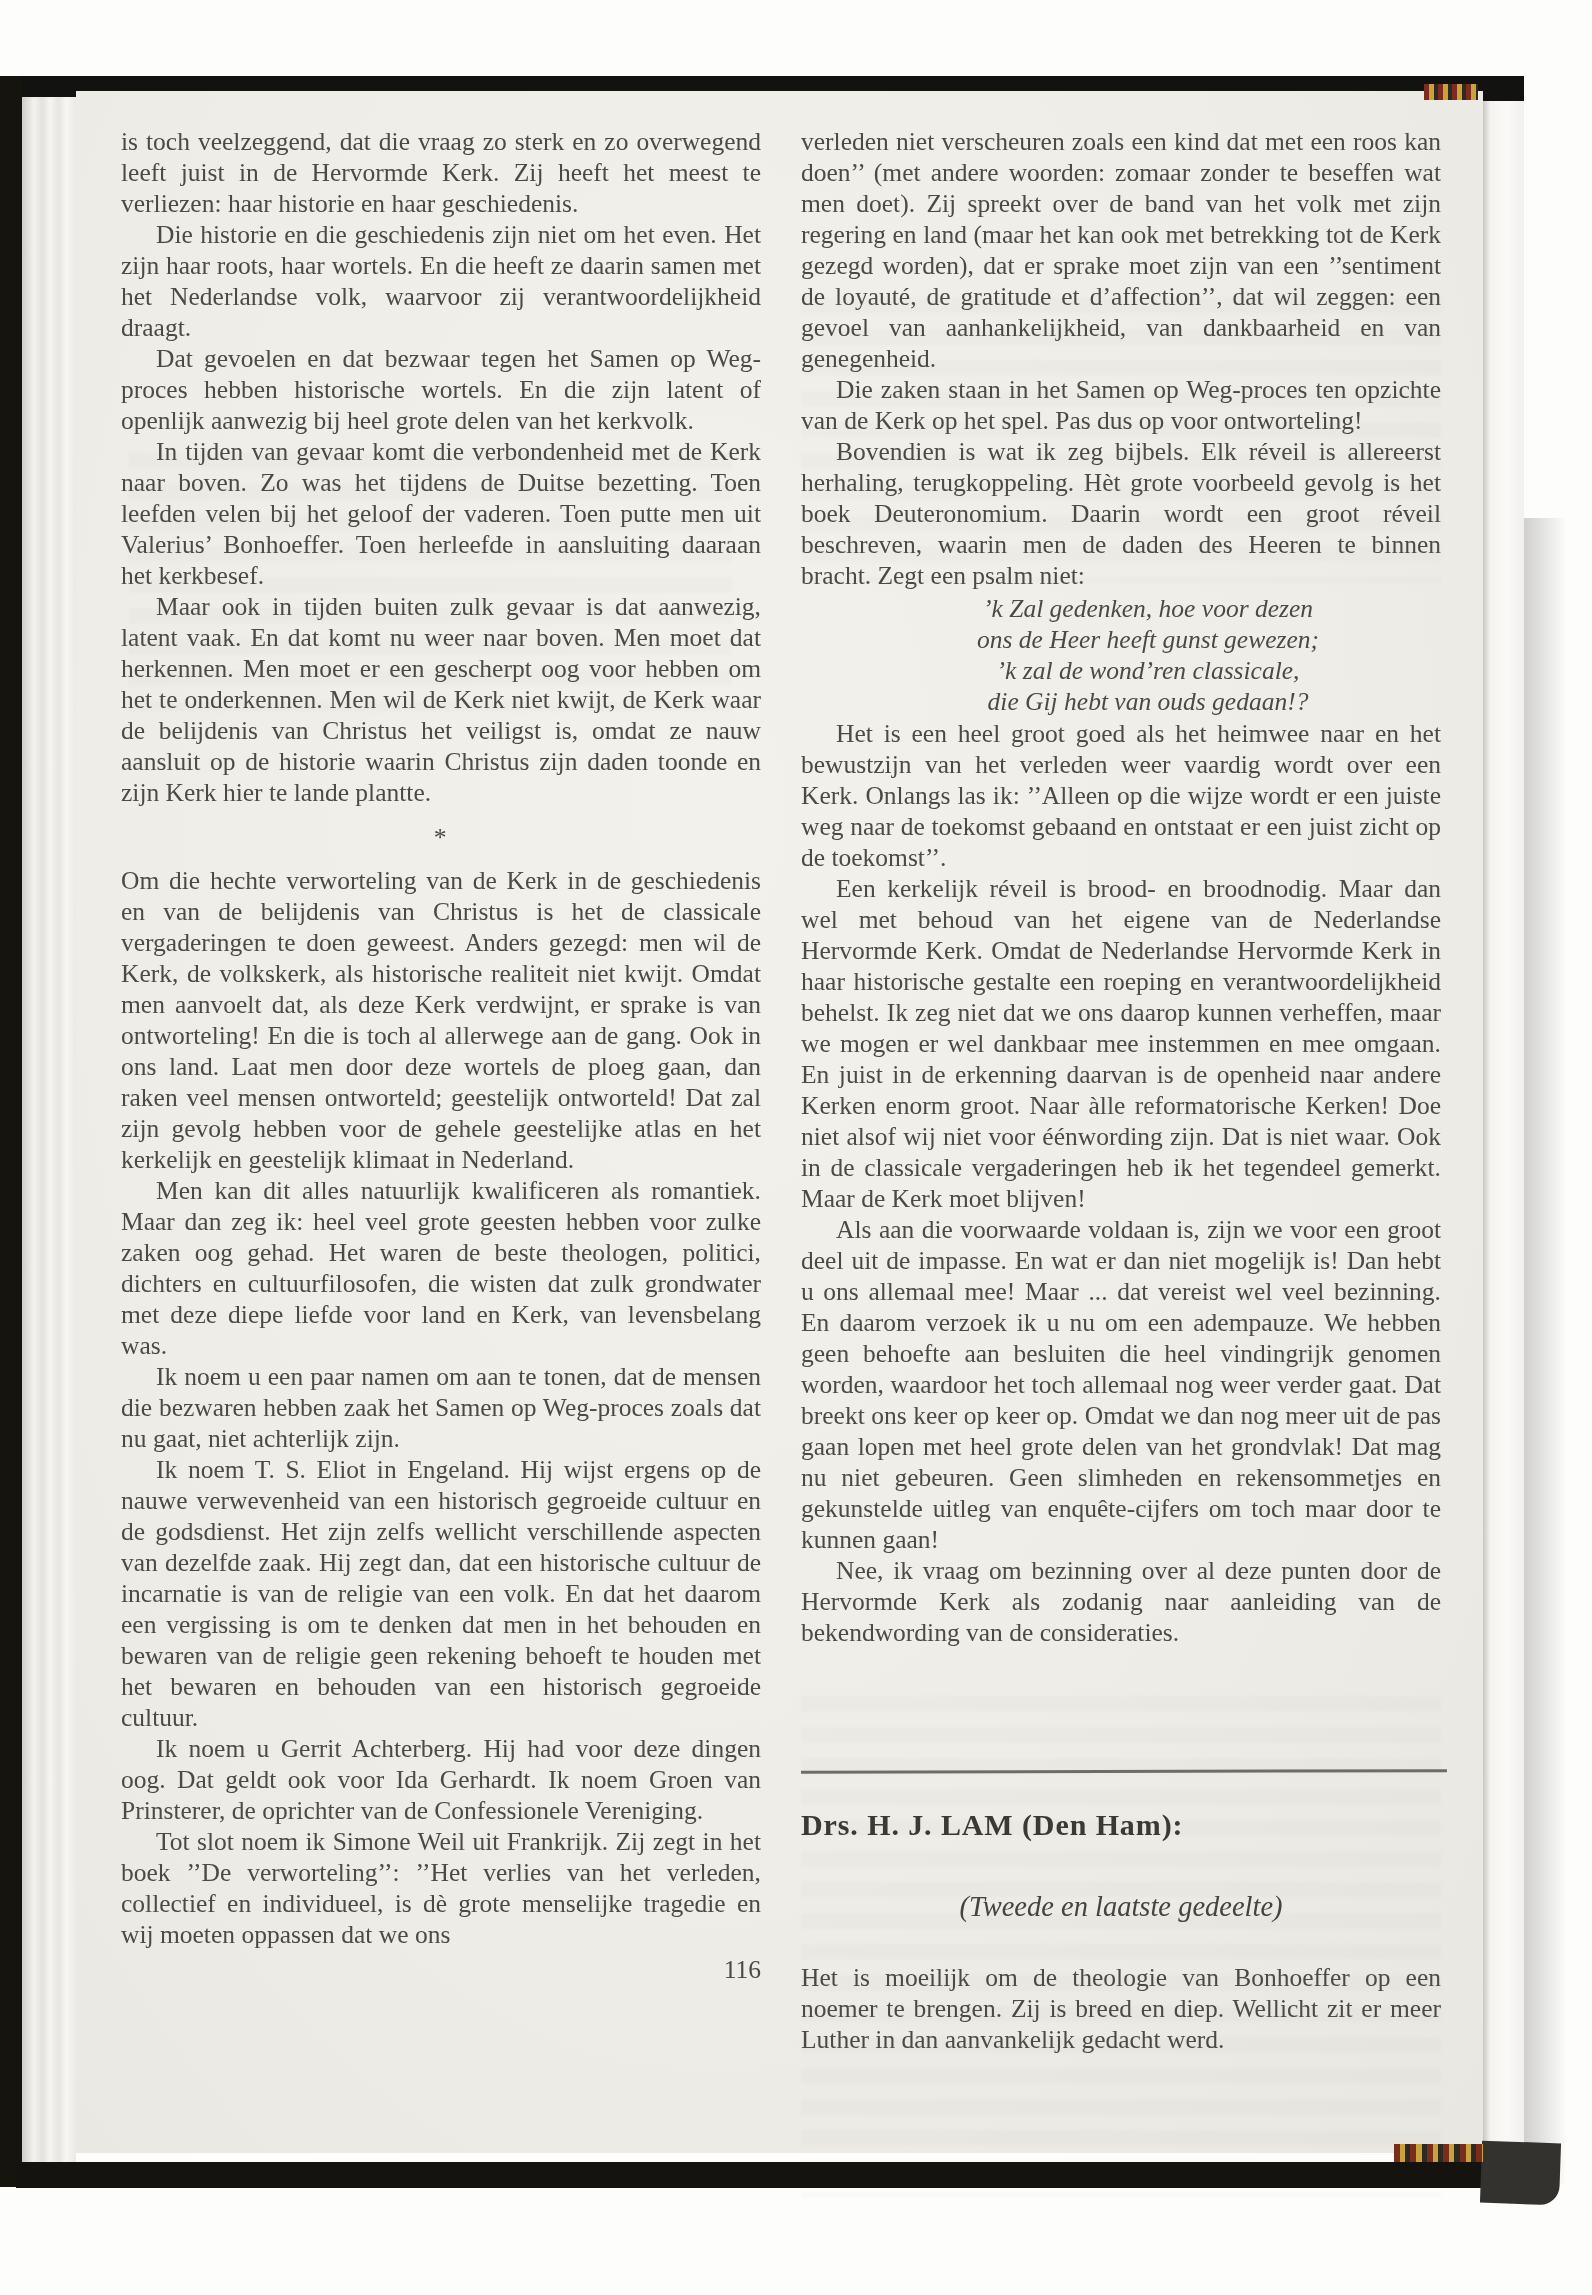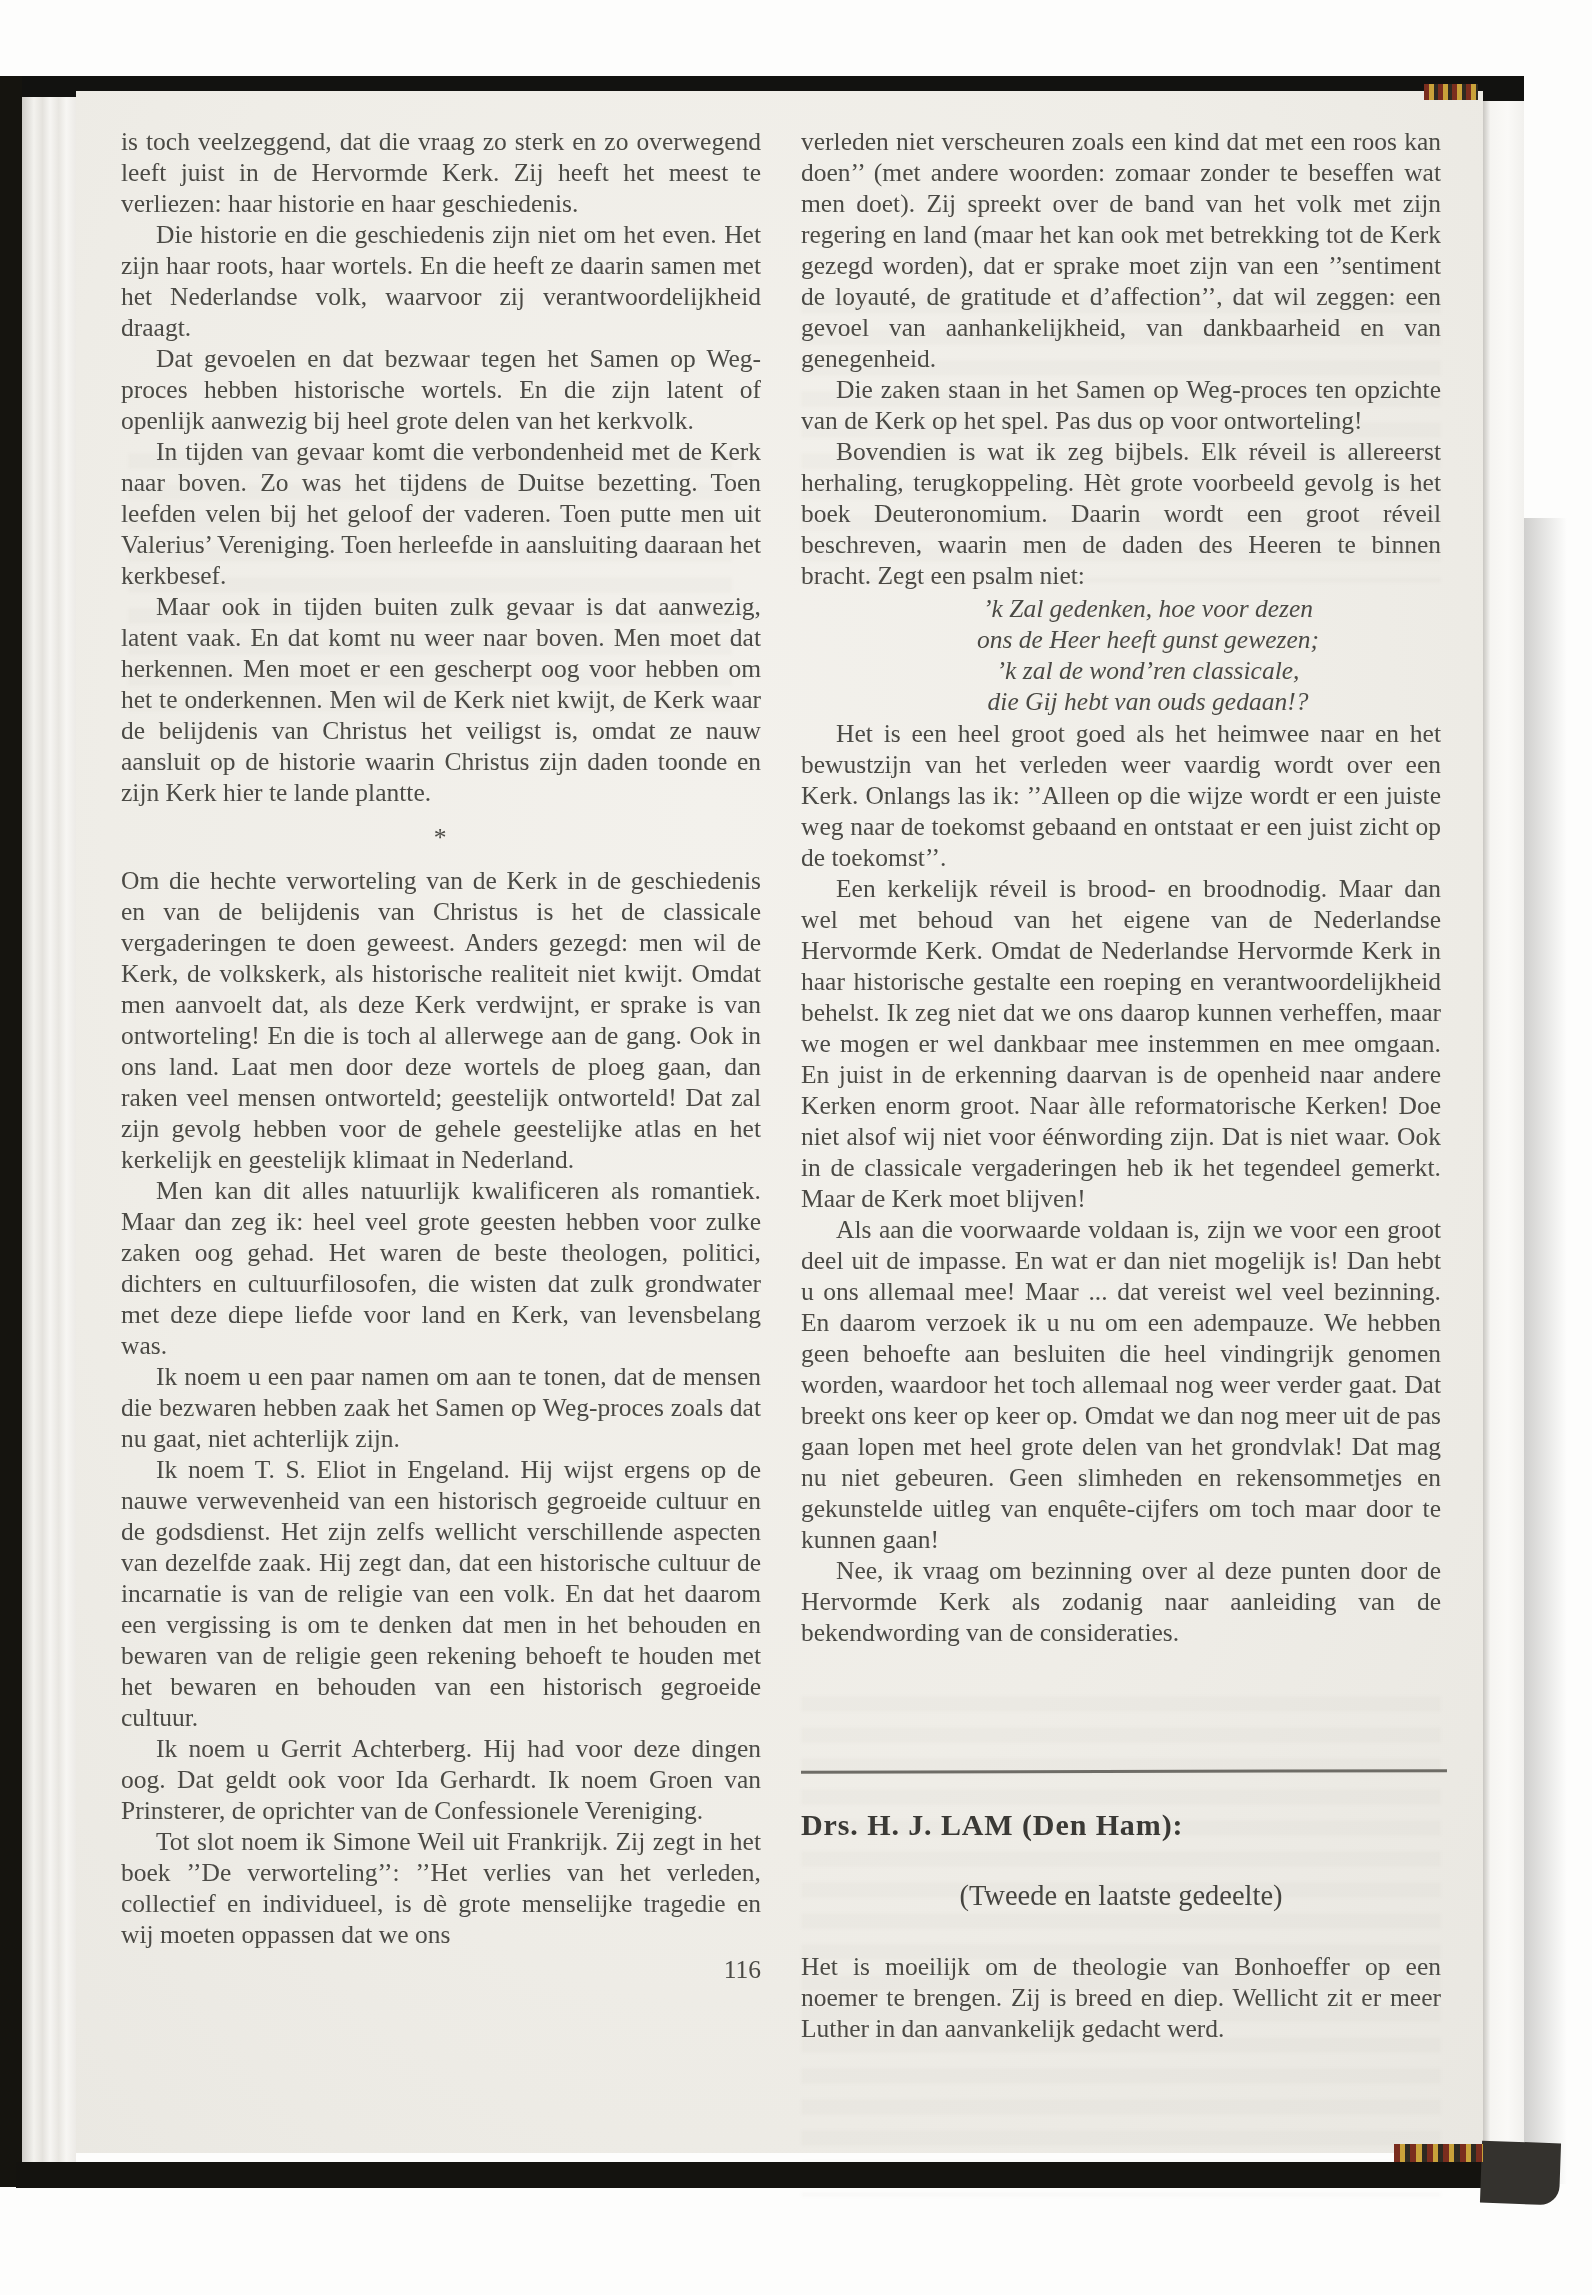--- a/index.html
+++ b/index.html
@@ -46,40 +46,40 @@
   .verse{font-style:italic;padding-left:54px;text-align:center;margin:1.7px 0 1.7px 0;}
   .pagenum{margin-top:3.5px;text-align:right;}
 
   
   .section{position:absolute;left:0;top:1644px;width:640px;}
   .rule{height:2.6px;width:101%;background:#6e6c66;transform:rotate(-0.15deg);}
   .byline{margin-top:36px;font-weight:700;color:#3a3935;font-size:30px;letter-spacing:0.9px;}
   .title-wrap{margin-top:35px;width:640px;overflow:visible;white-space:nowrap;}
   .title{display:inline-block;font-weight:700;color:#33322e;font-size:53px;
          transform:scaleX(0.755);transform-origin:0 50%;letter-spacing:0.9px;}
-  .subtitle{margin-top:40px;text-align:center;font-size:28.5px;color:#45443f;}
+  .subtitle{margin-top:51px;text-align:center;font-size:28.5px;color:#45443f;font-style:italic;}
   .intro{margin-top:40px;}
 </style>
 </head>
 <body>
 
 <div class="scan-bg"></div>
 <div class="cover-top"></div>
 <div class="cover-left"></div>
 <div class="page-stack"></div>
 <div class="page">
   <div class="ghost g1"></div>
   <div class="ghost g2"></div>
   <div class="ghost g3"></div>
 
   <div class="col col-left">
       <p class="para"><span>is toch veelzeggend, dat die vraag zo sterk en zo overwegend leeft juist in de Hervormde Kerk. Zij heeft het meest te verliezen: haar historie en haar geschiedenis.</span></p>
       <p class="para indent"><span>Die historie en die geschiedenis zijn niet om het even. Het zijn haar </span><span class="it">roots</span><span>, haar wortels. En die heeft ze daarin samen met het Nederlandse volk, waarvoor zij verantwoordelijkheid draagt.</span></p>
       <p class="para indent"><span>Dat gevoelen en dat bezwaar tegen het Samen op Weg-proces hebben historische wortels. En die zijn latent of openlijk aanwezig bij heel grote delen van het kerkvolk.</span></p>
-      <p class="para indent"><span>In tijden van gevaar komt die verbondenheid met de Kerk naar boven. Zo was het tijdens de Duitse bezetting. Toen leefden velen bij het geloof der vaderen. Toen putte men uit </span><span class="it">Valerius’ Vereniging</span><span>. Toen herleefde in aansluiting daaraan het kerkbesef.</span></p>
+      <p class="para indent"><span>In tijden van gevaar komt die verbondenheid met de Kerk naar boven. Zo was het tijdens de Duitse bezetting. Toen leefden velen bij het geloof der vaderen. Toen putte men uit </span><span class="it">Valerius’ Bonhoeffer</span><span>. Toen herleefde in aansluiting daaraan het kerkbesef.</span></p>
       <p class="para indent"><span>Maar ook in tijden buiten zulk gevaar is dat aanwezig, latent vaak. En dat komt nu weer naar boven. Men moet dat herkennen. Men moet er een gescherpt oog voor hebben om het te onderkennen. Men wil de Kerk niet kwijt, de Kerk waar de belijdenis van Christus het veiligst is, omdat ze nauw aansluit op de historie waarin Christus zijn daden toonde en zijn Kerk hier te lande plantte.</span></p>
       <div class="star">*</div>
       <p class="para"><span>Om die hechte verworteling van de Kerk in de geschiedenis en van de belijdenis van Christus is het de classicale vergaderingen te doen geweest. Anders gezegd: men wil de Kerk, de volkskerk, als historische realiteit niet kwijt. Omdat men aanvoelt dat, als deze Kerk verdwijnt, er sprake is van ontworteling! En die is toch al allerwege aan de gang. Ook in ons land. Laat men door deze wortels de ploeg gaan, dan raken veel mensen ontworteld; geestelijk ontworteld! Dat zal zijn gevolg hebben voor de gehele geestelijke atlas en het kerkelijk en geestelijk klimaat in Nederland.</span></p>
       <p class="para indent"><span>Men kan dit alles natuurlijk kwalificeren als romantiek. Maar dan zeg ik: heel veel grote geesten hebben voor zulke zaken oog gehad. Het waren de beste theologen, politici, dichters en cultuurfilosofen, die wisten dat zulk grondwater met deze diepe liefde voor land en Kerk, van levensbelang was.</span></p>
       <p class="para indent"><span>Ik noem u een paar namen om aan te tonen, dat de mensen die bezwaren hebben zaak het Samen op Weg-proces zoals dat nu gaat, niet achterlijk zijn.</span></p>
       <p class="para indent"><span>Ik noem T. S. Eliot in Engeland. Hij wijst ergens op de nauwe verwevenheid van een historisch gegroeide cultuur en de godsdienst. Het zijn zelfs wellicht verschillende aspecten van dezelfde zaak. Hij zegt dan, dat een historische cultuur de </span><span class="it">incarnatie</span><span> is van de religie van een volk. En dat het daarom een vergissing is om te denken dat men in het behouden en bewaren van de religie geen rekening behoeft te houden met het bewaren en behouden van een historisch gegroeide cultuur.</span></p>
       <p class="para indent"><span>Ik noem u Gerrit Achterberg. Hij had voor deze dingen oog. Dat geldt ook voor Ida Gerhardt. Ik noem Groen van Prinsterer, de oprichter van de Confessionele Vereniging.</span></p>
       <p class="para indent"><span>Tot slot noem ik Simone Weil uit Frankrijk. Zij zegt in het boek </span><span class="it">’’De verworteling’’</span><span>: ’’Het verlies van het verleden, collectief en individueel, is dè grote menselijke tragedie en wij moeten oppassen dat we ons</span></p>
       <div class="pagenum">116</div>
     </div>

